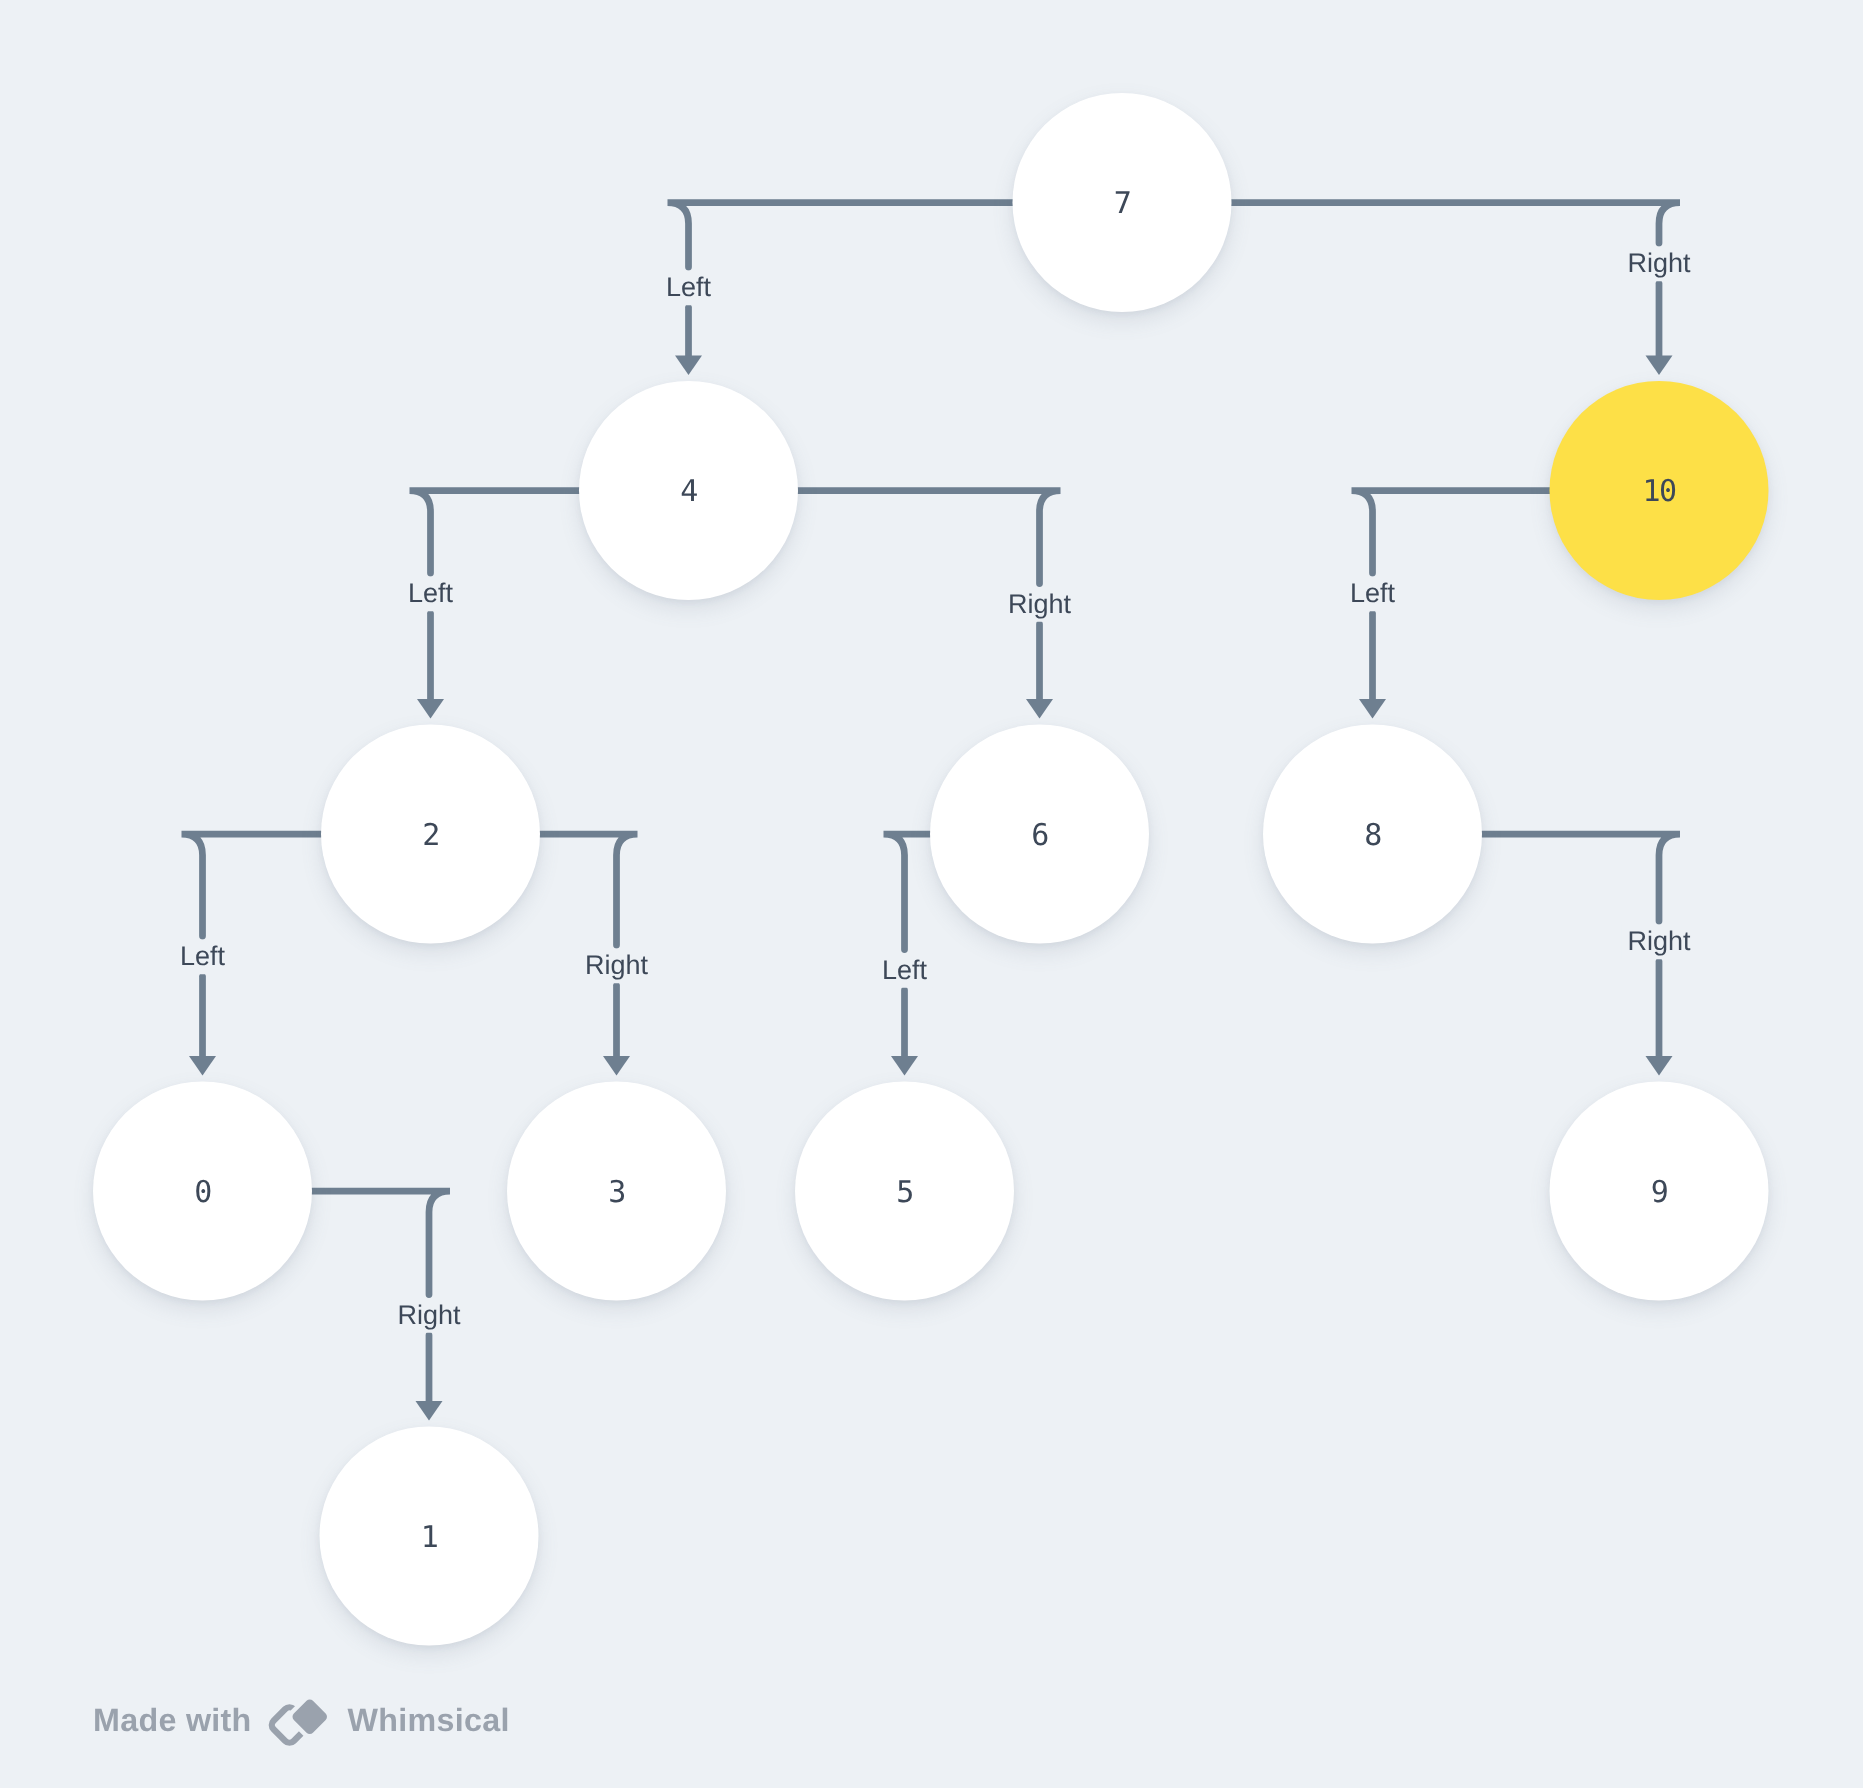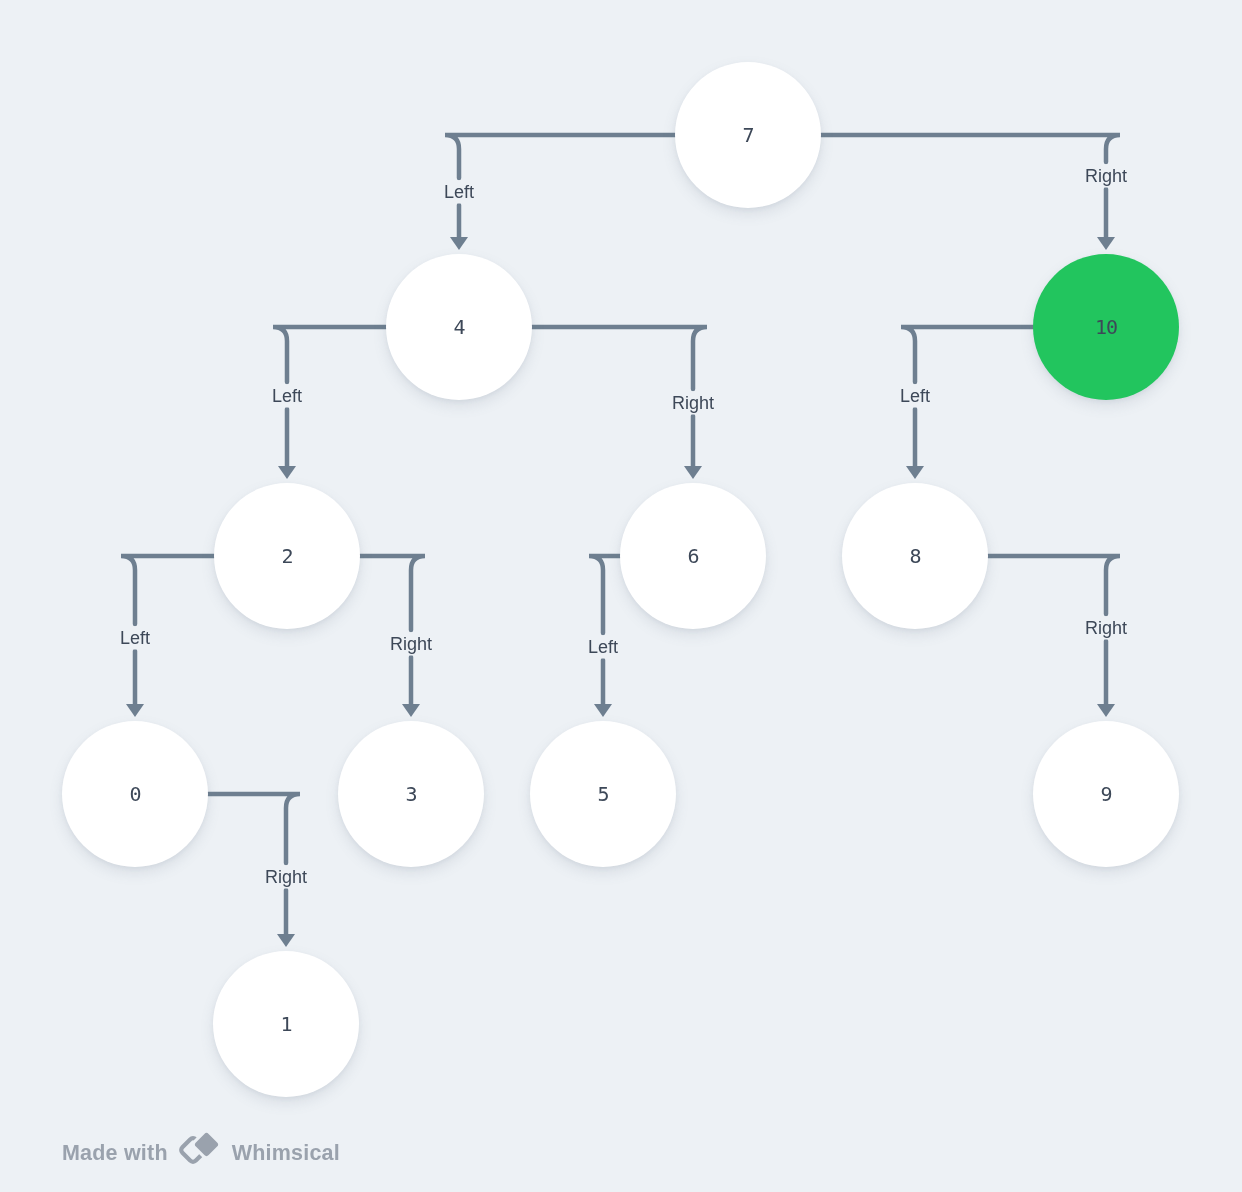--- a/index.html
+++ b/index.html
@@ -44,21 +44,21 @@
     color: #3d4858;
     white-space: nowrap;
   }
 
   .footer {
     position: absolute;
     left: 62px;
     top: 1128px;
     height: 38px;
     display: flex;
-    align-items: flex-end;
+    align-items: center;
     gap: 7px;
     color: #9aa2ad;
     font-weight: bold;
     font-size: 21.5px;
     letter-spacing: 0.2px;
   }
   .footer .logo { margin: 0 1px 0 3px; }
 </style>
 </head>
 <body>
@@ -114,21 +114,21 @@
       <g fill="none" stroke="#6e7f90" stroke-width="4.5" stroke-linecap="round">
         <path d="M 208 794 L 300 794 Q 286 794 286 808 L 286 863"></path>
         <path d="M 286 890 L 286 935"></path>
         <polygon points="277,934 295,934 286,947" fill="#6e7f90" stroke="none"></polygon>
       </g>
     </svg>
 
   <div id="nodes-layer">
       <div class="tree-node" style="left: 675px; top: 62px; background: rgb(255, 255, 255); color: rgb(61, 72, 88);">7</div>
       <div class="tree-node" style="left: 386px; top: 254px; background: rgb(255, 255, 255); color: rgb(61, 72, 88);">4</div>
-      <div class="tree-node" style="left: 1033px; top: 254px; background: #22c55e; color: rgb(61, 72, 88);">10</div>
+      <div class="tree-node" style="left: 1033px; top: 254px; background: #fde047; color: rgb(61, 72, 88);">10</div>
       <div class="tree-node" style="left: 214px; top: 483px; background: rgb(255, 255, 255); color: rgb(61, 72, 88);">2</div>
       <div class="tree-node" style="left: 620px; top: 483px; background: rgb(255, 255, 255); color: rgb(61, 72, 88);">6</div>
       <div class="tree-node" style="left: 842px; top: 483px; background: rgb(255, 255, 255); color: rgb(61, 72, 88);">8</div>
       <div class="tree-node" style="left: 62px; top: 721px; background: rgb(255, 255, 255); color: rgb(61, 72, 88);">0</div>
       <div class="tree-node" style="left: 338px; top: 721px; background: rgb(255, 255, 255); color: rgb(61, 72, 88);">3</div>
       <div class="tree-node" style="left: 530px; top: 721px; background: rgb(255, 255, 255); color: rgb(61, 72, 88);">5</div>
       <div class="tree-node" style="left: 1033px; top: 721px; background: rgb(255, 255, 255); color: rgb(61, 72, 88);">9</div>
       <div class="tree-node" style="left: 213px; top: 951px; background: rgb(255, 255, 255); color: rgb(61, 72, 88);">1</div>
     </div>
 

